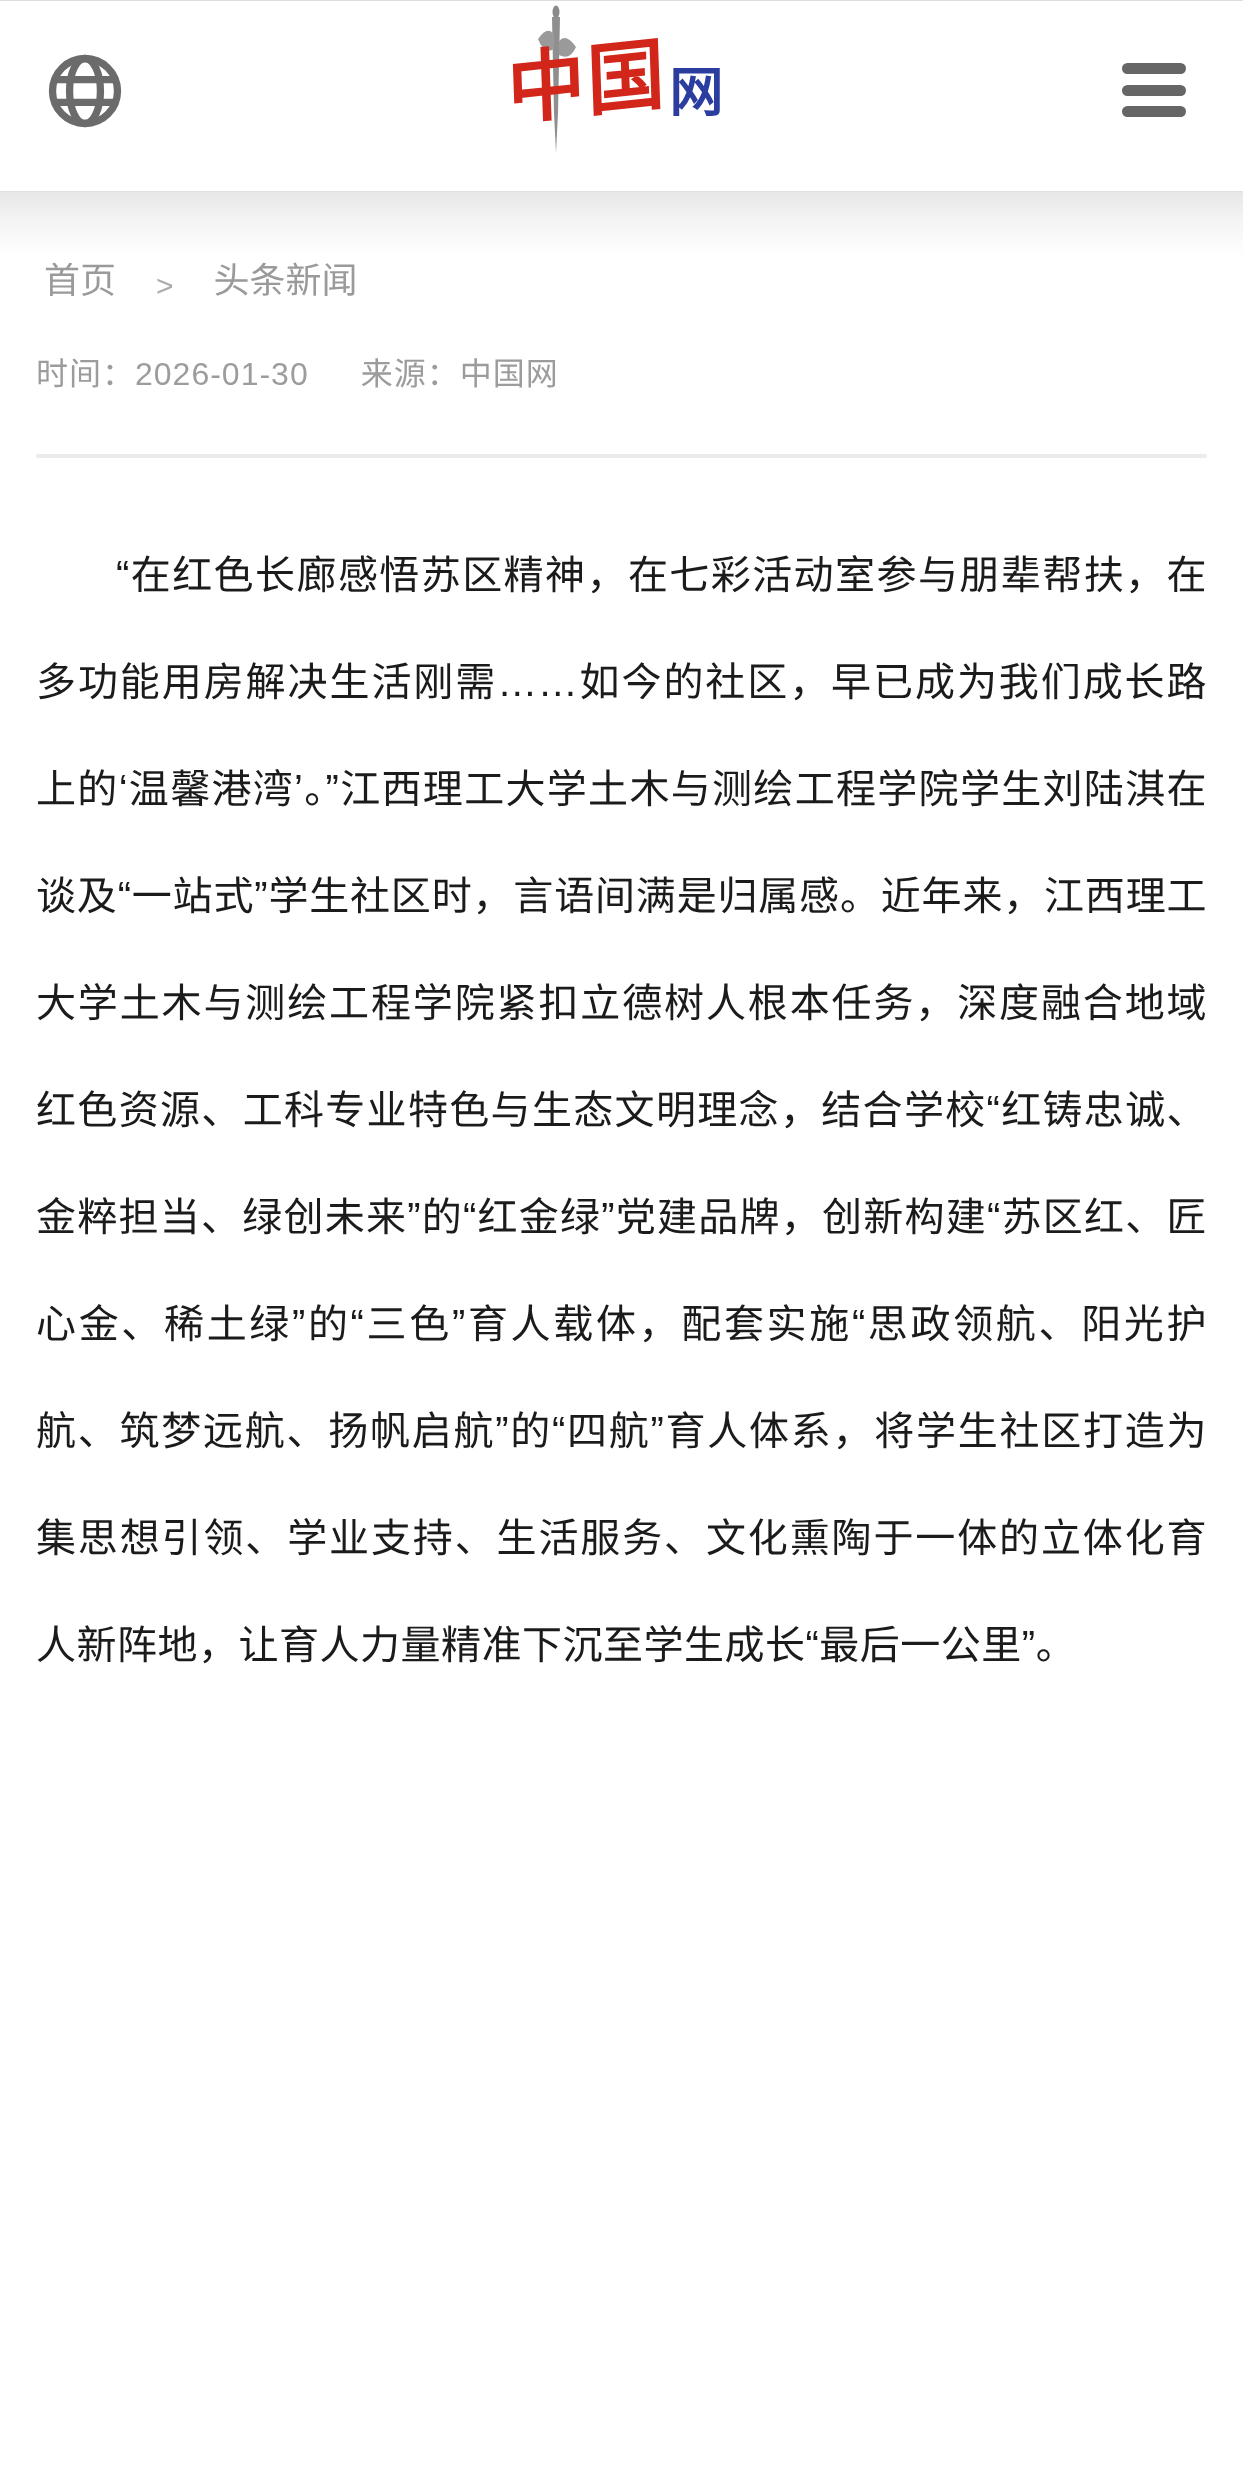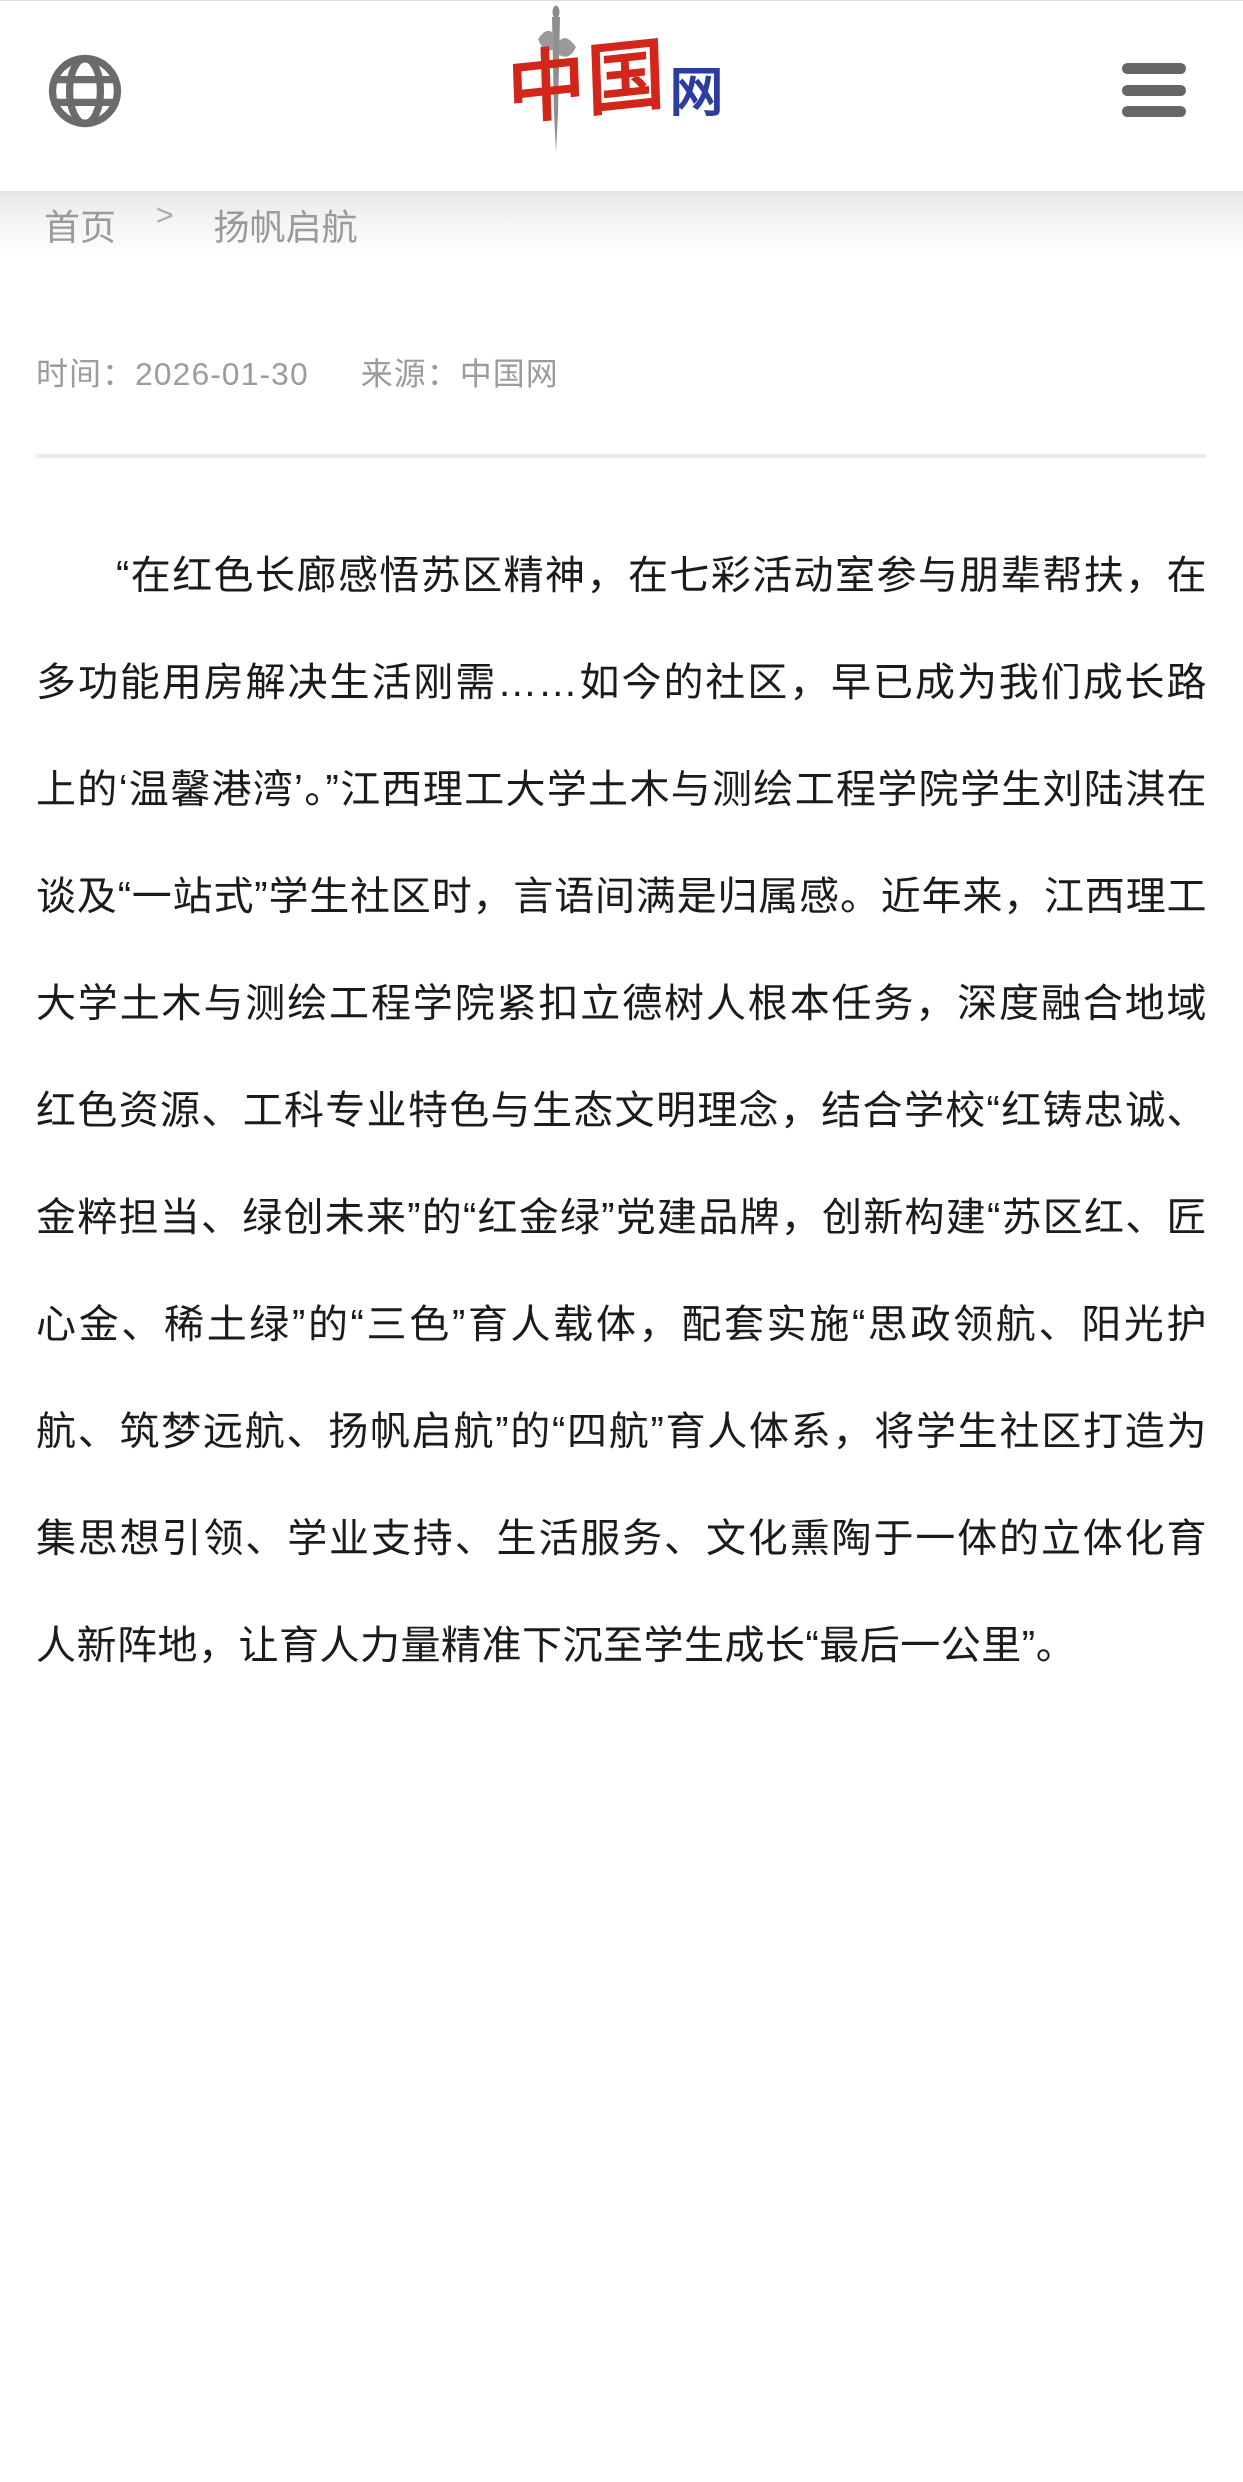--- a/index.html
+++ b/index.html
@@ -76,21 +76,21 @@
     color: #2b3d9f;
     line-height: 1;
   }
 
   
   .breadcrumb {
     height: 112px;
     background: linear-gradient(180deg, #e7e7e7 0%, #f4f4f4 26%, #ffffff 58%);
     border-top: 1px solid #e0e0e0;
     display: flex;
-    align-items: flex-start;
+    align-items: flex-end;
     padding: 6px 20px 0 44px;
   }
   .crumb {
     font-size: 36px;
     color: #9a9a9a;
     text-decoration: none;
     cursor: pointer;
   }
   .crumb-sep {
     font-size: 30px;
@@ -166,21 +166,21 @@
   <button class="menu-btn">
     <span class="menu-bar"></span>
     <span class="menu-bar"></span>
     <span class="menu-bar"></span>
   </button>
 </header>
 
 <nav class="breadcrumb">
   <a class="crumb">首页</a>
   <span class="crumb-sep">&gt;</span>
-  <a class="crumb">扬帆启航</a>
+  <a class="crumb">头条新闻</a>
 </nav>
 
 <main class="article">
 
 
   <div class="article-meta">
     <span><span>时间：</span><span>2026-01-30</span></span>
     <span><span>来源：</span><span>中国网</span></span>
   </div>
 

